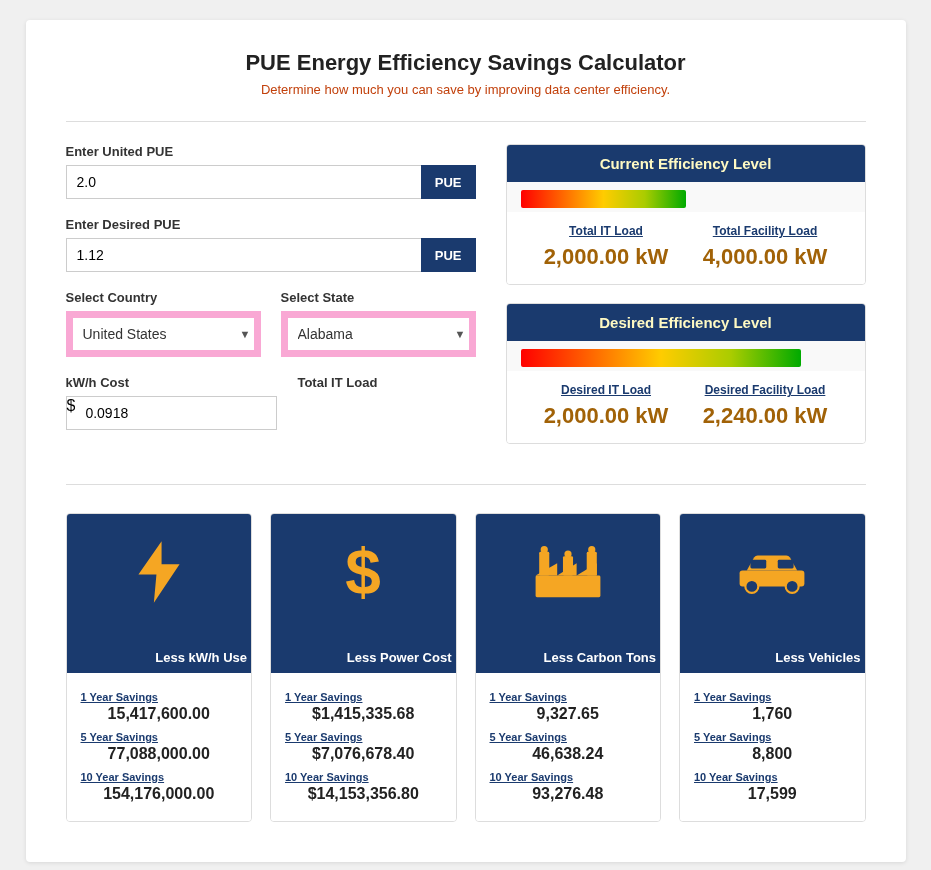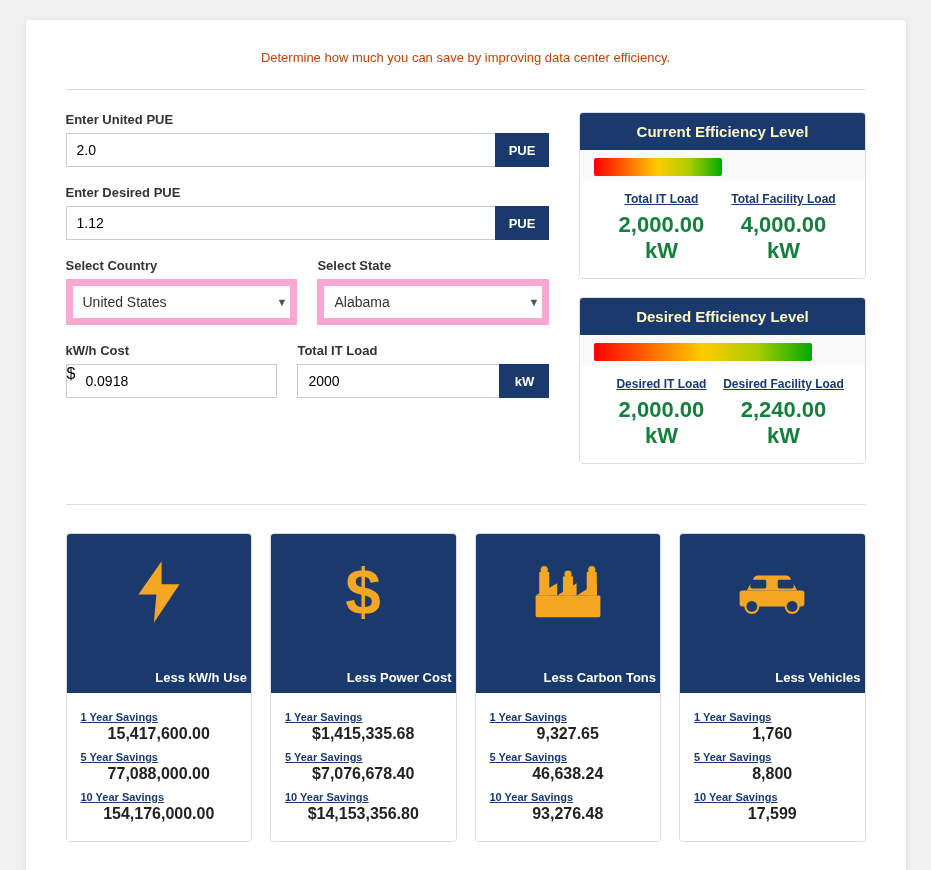--- a/index.html
+++ b/index.html
@@ -151,21 +151,21 @@
     .efficiency-col-label {
       font-size: 12px;
       color: #1a3a6e;
       text-decoration: underline;
       margin-bottom: 6px;
       font-weight: bold;
     }
     .efficiency-col-value {
       font-size: 22px;
       font-weight: bold;
-      color: #15803d;
+      color: #a16207;
     }
     .bottom-divider {
       border: none;
       border-top: 1px solid #ddd;
       margin: 22px 0 28px 0;
     }
     .cards-row {
       display: flex;
       gap: 18px;
       justify-content: center;
@@ -219,20 +219,21 @@
       font-weight: bold;
       color: #222;
       text-align: center;
       margin-bottom: 4px;
     }
   </style>
 </head>
 <body>
 
 <div class="main-container">
+  <h1 class="page-title">PUE Energy Efficiency Savings Calculator</h1>
   <p class="page-subtitle">Determine how much you can save by improving data center efficiency.</p>
   <hr class="top-divider">
 
   <div class="top-section">
 
     <div class="left-panel">
       <div class="field-label">Enter United PUE</div>
       <div class="input-group">
         <input type="text" value="2.0" style="">
         <div class="unit-badge">PUE</div>
@@ -272,24 +273,20 @@
       <div class="row-fields">
         <div class="field-wrap">
           <div class="field-label">kW/h Cost</div>
           <div style="display:flex;border:1px solid #ccc;">
             <div class="dollar-prefix">$</div>
             <input type="text" style="border: none; padding: 8px 10px; font-size: 14px; outline: none; flex: 1 1 0%;" value="0.0918">
           </div>
         </div>
         <div class="field-wrap">
           <div class="field-label">Total IT Load</div>
-          <div class="input-group" style="margin-bottom:0;">
-            <input type="text" value="2000" style="">
-            <div class="unit-badge">kW</div>
-          </div>
         </div>
       </div>
     </div>
 
     <div class="right-panel">
 
       <div class="efficiency-card">
         <div class="efficiency-card-header">Current Efficiency Level</div>
         <div class="gauge-bar-wrap">
           <div class="gauge-bar gauge-bar-current"></div>

